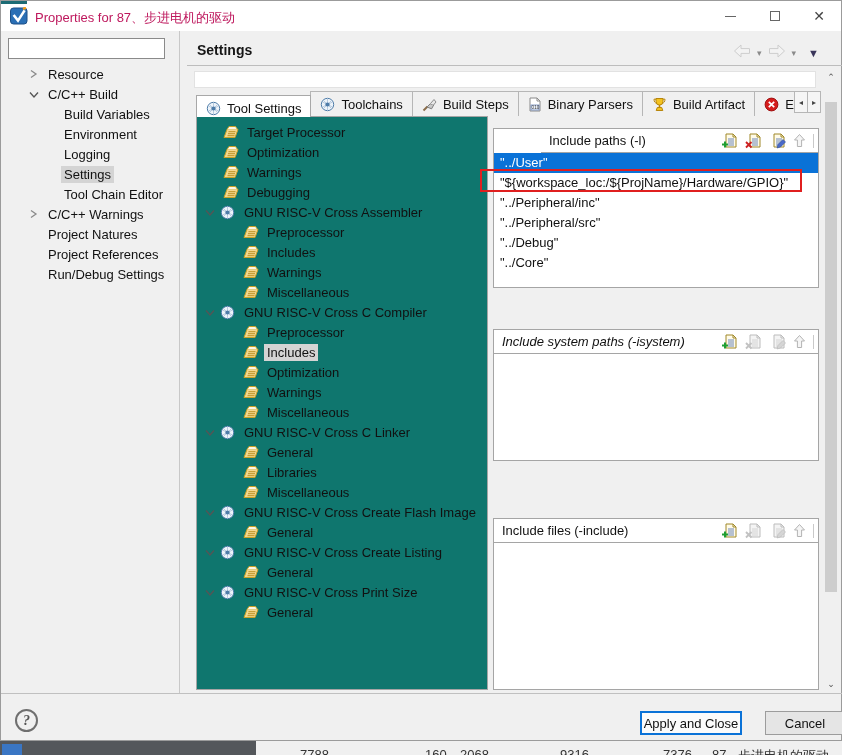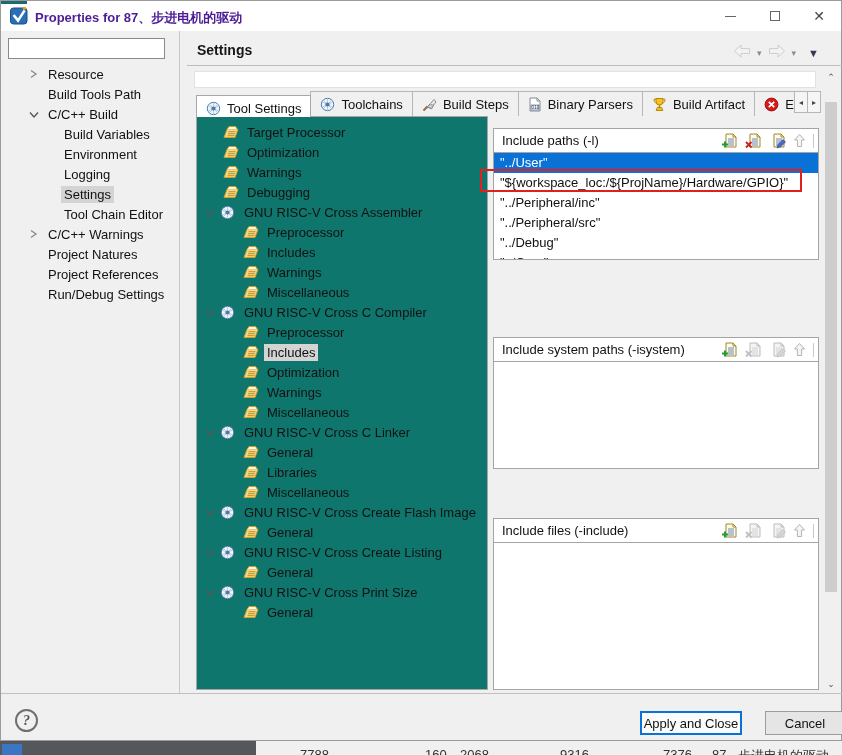--- a/index.html
+++ b/index.html
@@ -4,21 +4,21 @@
 <style>
   * { margin:0; padding:0; box-sizing:border-box; }
   html,body { width:842px; height:755px; }
   body { font-family:"Liberation Sans", sans-serif; font-size:13px; background:#e8e8e8; color:#111; }
   .screen { position:relative; width:842px; height:755px; overflow:hidden; background:#f0f0f0; }
 
   
   .dialog { position:absolute; left:0; top:0; width:842px; height:741px; background:#f0f0f0; border:1px solid #9b9b9b; }
   .titlebar { position:absolute; left:0; top:0; right:0; height:30px; background:#ffffff; }
   .app-icon { position:absolute; left:9px; top:6px; width:18px; height:18px; }
-  .title-text { position:absolute; left:34px; top:8px; color:#4c1d95; font-size:13px; white-space:nowrap;font-weight:bold; }
+  .title-text { position:absolute; left:34px; top:8px; color:#be185d; font-size:13px; white-space:nowrap; }
   .winctl { position:absolute; top:0; width:34px; height:30px; display:flex; align-items:center; justify-content:center; color:#444; }
   .wc-min { left:712px; } .wc-max { left:757px; } .wc-close { left:801px; font-size:14px; }
   .wc-min i { display:block; width:11px; height:1px; background:#666; }
   .wc-max i { display:block; width:10px; height:10px; border:1px solid #666; }
   .corner-frag { position:absolute; left:0; top:0; width:26px; height:3px; background:#1c6b74; z-index:40; }
 
   
   .filter-input { position:absolute; left:7px; top:37px; width:157px; height:21px; border:1px solid #8a8a8a; background:#fff; font-family:"Liberation Sans",sans-serif; font-size:13px; padding:0 4px; }
   .sidebar-tree { position:absolute; left:16px; top:63px; width:177px; }
   .srow { height:20px; display:flex; align-items:center; white-space:nowrap; cursor:default; }
@@ -58,22 +58,22 @@
   .trow.cat { padding-left:6px; }
   .trow.leaf { padding-left:26px; }
   .trow.child { padding-left:46px; }
   .trow .chev { width:14px; margin-right:3px; display:flex; justify-content:center; }
   .ticon { width:17px; margin-right:4px; display:flex; align-items:center; }
   .tlabel { padding:1px 3px; }
   .tlabel.tsel { background:#d4d4d4; }
 
   
   .panel { position:absolute; left:492px; width:326px; background:#fff; border:1px solid #a5a5a5; }
-  #panel-paths { top:127px; height:132px; }
-  #panel-system { top:336px; height:132px; }
+  #panel-paths { top:127px; height:160px;padding-left:47px; }
+  #panel-system { top:328px; height:132px;font-style:italic; }
   #panel-files  { top:517px; height:172px; }
   .phead { height:24px; display:flex; align-items:center; border-bottom:1px solid #a5a5a5; padding:0 4px 0 8px; background:#fff; }
   .ptitle { flex:1; }
   .ptools { display:flex; align-items:center; gap:7px; }
   .tool-sep { width:1px; height:14px; background:#c9c9c9; }
   .picon { display:flex; cursor:pointer; }
   .plist { position:absolute; left:0; right:0; top:24px; bottom:0; overflow:hidden; }
   .lrow { height:20px; line-height:20px; padding-left:6px; white-space:nowrap; cursor:default; }
   .lrow.selected { background:#0a72d7; color:#fff; }
 
@@ -122,24 +122,20 @@
     <div class="sidebar-tree" id="sidebar-tree">
         <div class="srow lvl1">
           <span class="chev">
             <svg width="9" height="10" viewBox="0 0 9 10">
               <path d="M2 1.5l5 3.5-5 3.5" fill="none" stroke="#8a8a8a" stroke-width="1.3"></path>
             </svg>
           </span>
           <span class="slabel">Resource</span>
         </div>
         <div class="srow lvl1">
-          <span class="chev"></span>
-          <span class="slabel">Build Tools Path</span>
-        </div>
-        <div class="srow lvl1">
           <span class="chev">
             <svg width="10" height="9" viewBox="0 0 10 9">
               <path d="M1 2.5l4 4.5 4-4.5" fill="none" stroke="#555" stroke-width="1.3"></path>
             </svg>
           </span>
           <span class="slabel">C/C++ Build</span>
         </div>
         <div class="srow lvl2">
           <span class="chev"></span>
           <span class="slabel">Build Variables</span>

